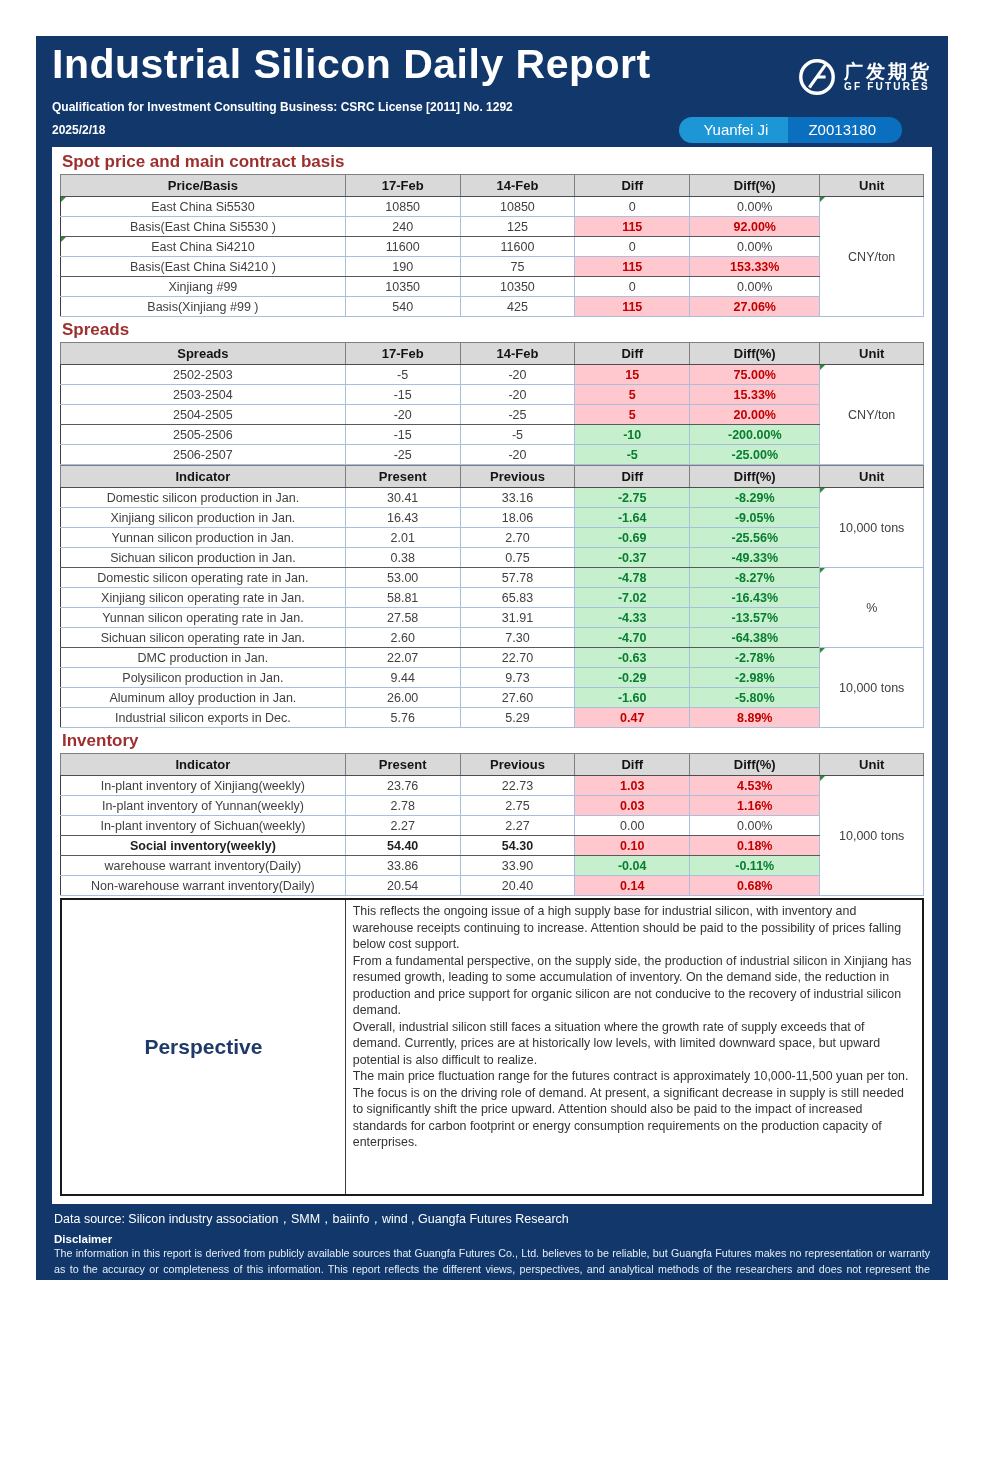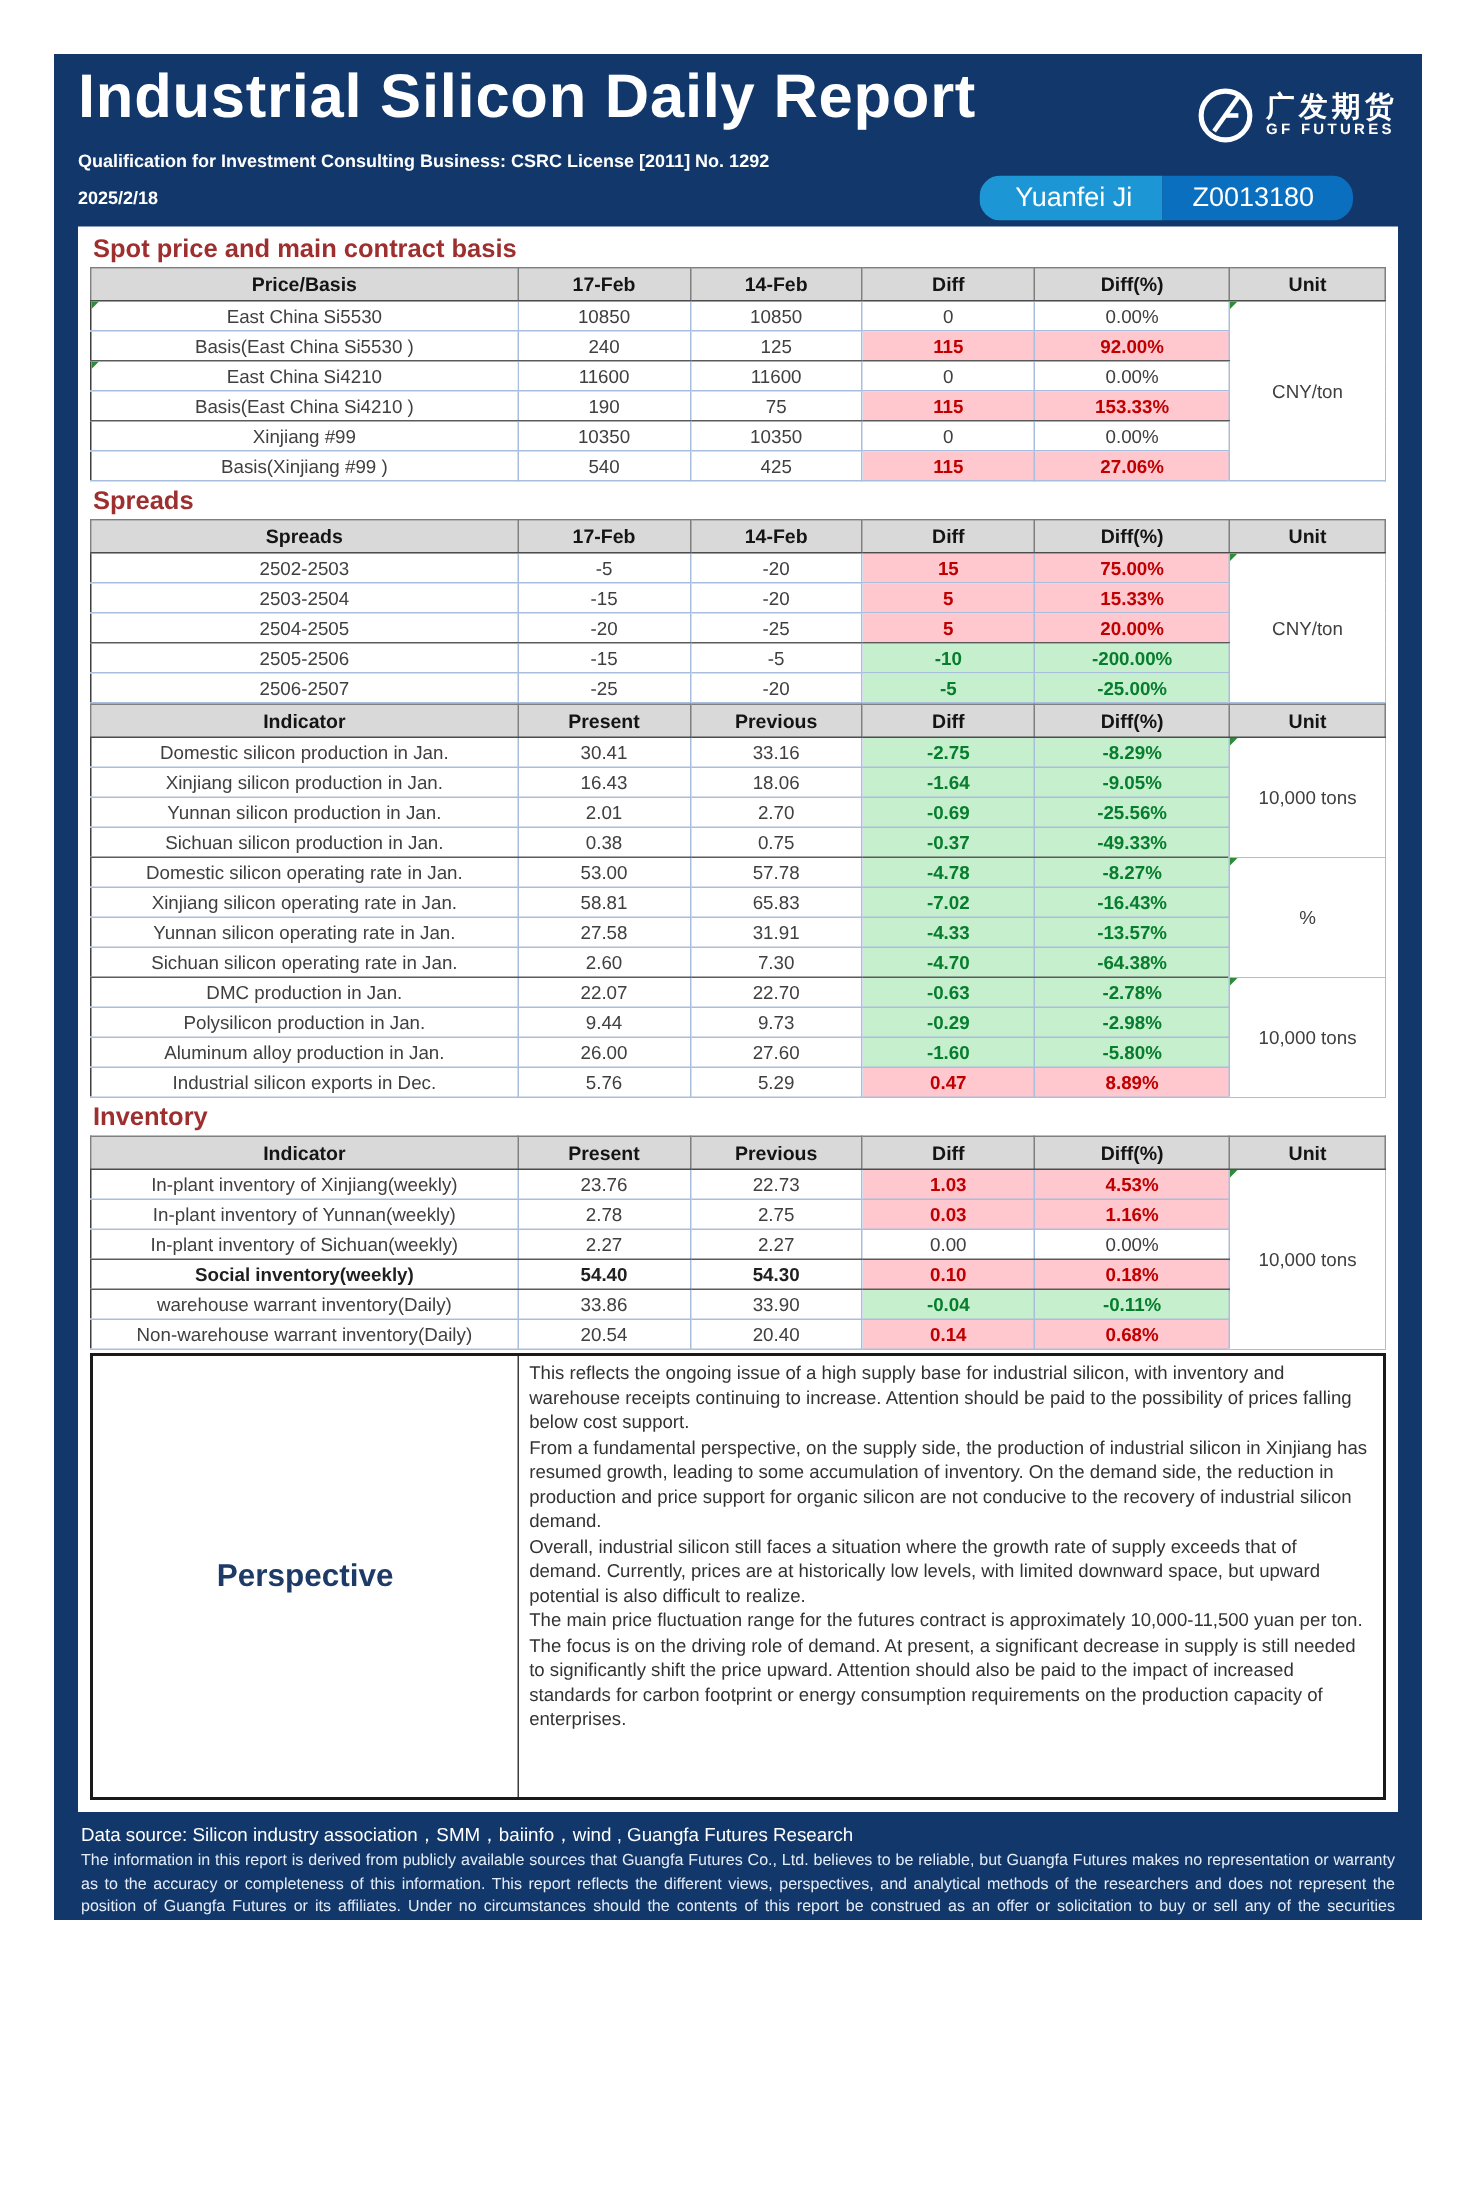--- a/index.html
+++ b/index.html
@@ -12,21 +12,21 @@
   .title-row { display:flex; justify-content:space-between; align-items:flex-start; }
   .report-title { color:#ffffff; font-size:41px; font-weight:bold; letter-spacing:0.5px; line-height:1.12; white-space:nowrap; }
   .logo { display:flex; align-items:center; gap:6px; margin-top:14px; }
   .logo-mark { width:42px; height:42px; }
   .logo-text { display:flex; flex-direction:column; line-height:1.05; }
   .logo-cn { color:#ffffff; font-size:19px; font-weight:bold; letter-spacing:3px; }
   .logo-en { color:#ffffff; font-size:10px; font-weight:bold; letter-spacing:2.2px; }
   .qual { color:#ffffff; font-size:12px; font-weight:bold; margin-top:2px; }
   .date-row { display:flex; justify-content:space-between; align-items:center; margin-top:3px; }
   .report-date { color:#ffffff; font-size:12px; font-weight:bold; }
-  .analyst-pill { display:flex; font-size:18px; color:#ffffff; border-radius:14px; overflow:hidden; margin-right:30px; }
+  .analyst-pill { display:flex; font-size:15px; color:#ffffff; border-radius:14px; overflow:hidden; margin-right:30px; }
   .pill-name { background:#1d96d5; padding:4px 20px 5px 24px; }
   .pill-id { background:#0b6fc0; padding:4px 26px 5px 20px; }
 
   
   .content { background:#ffffff; margin:4px 16px 0 16px; padding:2px 8px 8px 8px; }
   .section-title { color:#9e2f2f; font-size:17px; font-weight:bold; padding:3px 0 2px 2px; }
   table.data-table { width:100%; border-collapse:collapse; border:1.5px solid #3f3f3f; table-layout:fixed; }
   col.c-label{width:33%;} col.c-v{width:13.3%;} col.c-pct{width:15.1%;} col.c-unit{width:12%;}
   table.data-table th { background:#d9d9d9; color:#141414; font-size:13px; font-weight:bold; height:22px;
       border:1px solid #7f7f7f; border-bottom:1px solid #4d4d4d; }
@@ -408,20 +408,21 @@
         <div class="persp-text">
           <div>This reflects the ongoing issue of a high supply base for industrial silicon, with inventory and warehouse receipts continuing to increase. Attention should be paid to the possibility of prices falling below cost support.</div>
           <div>From a fundamental perspective, on the supply side, the production of industrial silicon in Xinjiang has resumed growth, leading to some accumulation of inventory. On the demand side, the reduction in production and price support for organic silicon are not conducive to the recovery of industrial silicon demand.</div>
           <div>Overall, industrial silicon still faces a situation where the growth rate of supply exceeds that of demand. Currently, prices are at historically low levels, with limited downward space, but upward potential is also difficult to realize.</div>
           <div>The main price fluctuation range for the futures contract is approximately 10,000-11,500 yuan per ton. The focus is on the driving role of demand. At present, a significant decrease in supply is still needed to significantly shift the price upward. Attention should also be paid to the impact of increased standards for carbon footprint or energy consumption requirements on the production capacity of enterprises.</div>
         </div>
       </div>
     </div>
 
     <div class="datasource">Data source: Silicon industry association，SMM，baiinfo，wind , Guangfa Futures Research</div>
+    <div class="disc-title">Disclaimer</div>
     <div class="disc-text">The information in this report is derived from publicly available sources that Guangfa Futures Co., Ltd. believes to be reliable, but Guangfa Futures makes no representation or warranty as to the accuracy or completeness of this information. This report reflects the different views, perspectives, and analytical methods of the researchers and does not represent the position of Guangfa Futures or its affiliates. Under no circumstances should the contents of this report be construed as an offer or solicitation to buy or sell any of the securities mentioned herein. Any person acting on the information in this report does so at his or her own risk. This report is intended for distribution to specific clients of Guangfa Futures and other professionals. Copyright of this report belongs to Guangfa Futures. Without the written authorization of Guangfa Futures, no one may disseminate this report in any form. If quoted or published, the source must be cited as "Guangfa Futures".</div>
 
     <div class="slogan-row">
       <div class="slogan">Strong knowledge, Practical dedication, Customer first, Win-win cooperation</div>
       <div class="qr-wrap">
         <div class="qr-box">
           <svg viewBox="0 0 56 56" width="56" height="56">
             <rect x="0" y="0" width="56" height="56" fill="#ffffff"></rect>
             <g fill="#111111">
               <rect x="1" y="1" width="14" height="14"></rect>

